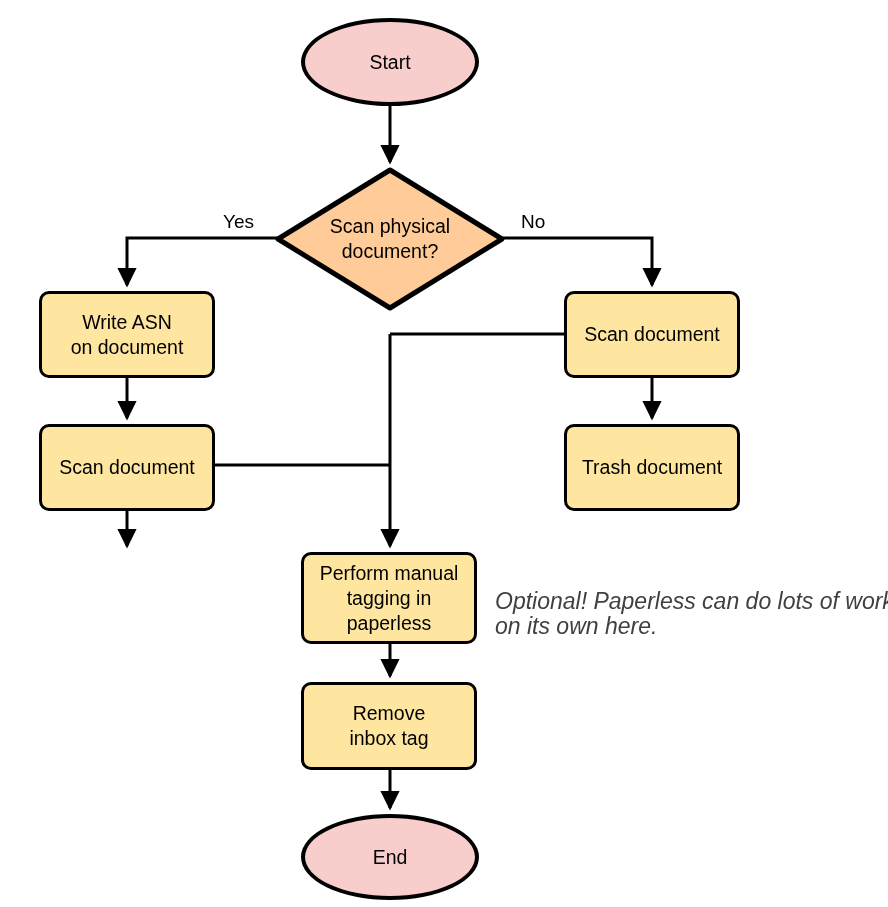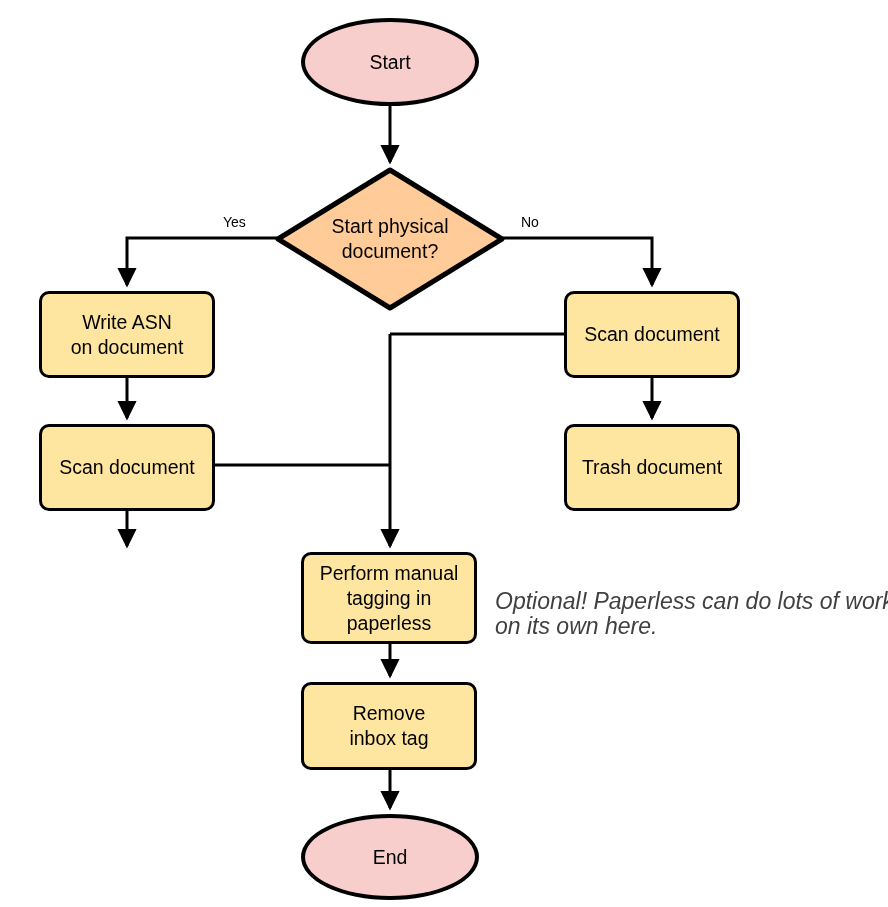--- a/index.html
+++ b/index.html
@@ -68,21 +68,21 @@
     align-items: center;
     justify-content: center;
     text-align: center;
     font-size: 19.5px;
     line-height: 25px;
     color: #000000;
     white-space: pre-line;
   }
   .edge-label {
     position: absolute;
-    font-size: 14px;
+    font-size: 19px;
     line-height: 22px;
     color: #000000;
     z-index: 4;
     white-space: nowrap;
   }
   .annotation {
     position: absolute;
     font-style: italic;
     font-size: 23px;
     line-height: 25px;
@@ -129,21 +129,21 @@
   </svg>
 
   <div class="node node-terminal" style="left:289px; top:18px; width:178px; height:88px;">
     <span>Start</span>
   </div>
 
   <div class="node-decision-wrap" style="left:263px; top:167px; width:230px; height:144px;">
     <svg width="230" height="144" viewBox="0 0 230 144">
       <polygon points="115,3 227,72 115,141 3,72" fill="#FFCC99" stroke="#000000" stroke-width="5" stroke-linejoin="round"></polygon>
     </svg>
-    <div class="node-decision-label">Start physical
+    <div class="node-decision-label">Scan physical
 document?</div>
   </div>
 
   <div class="node node-process" style="left:27px; top:291px; width:176px; height:87px;">
     <span>Write ASN
 on document</span>
   </div>
 
   <div class="node node-process" style="left:27px; top:424px; width:176px; height:87px;">
     <span>Scan document</span>

